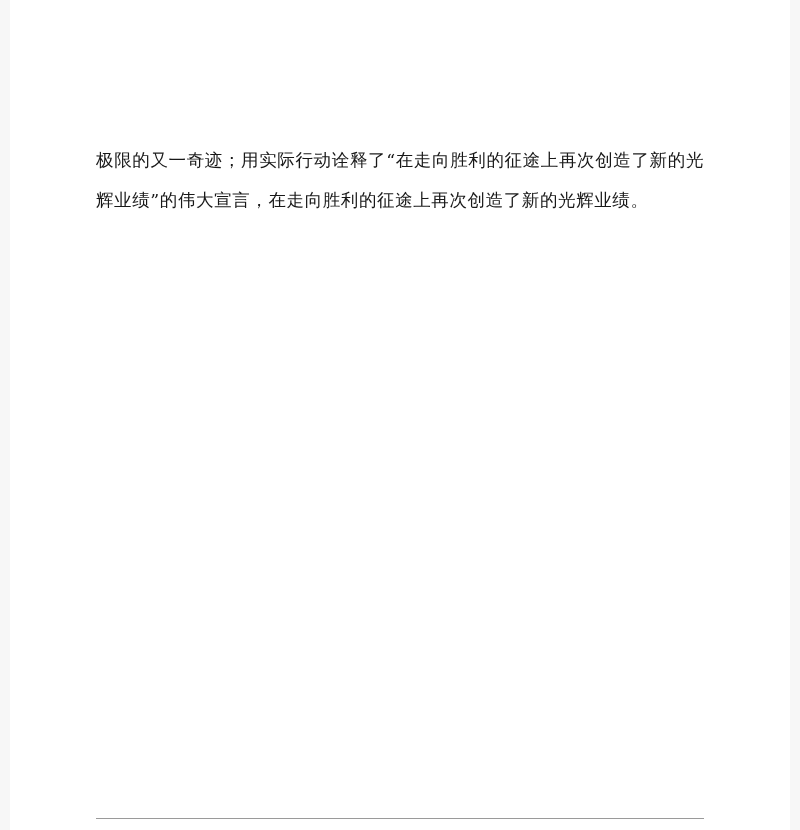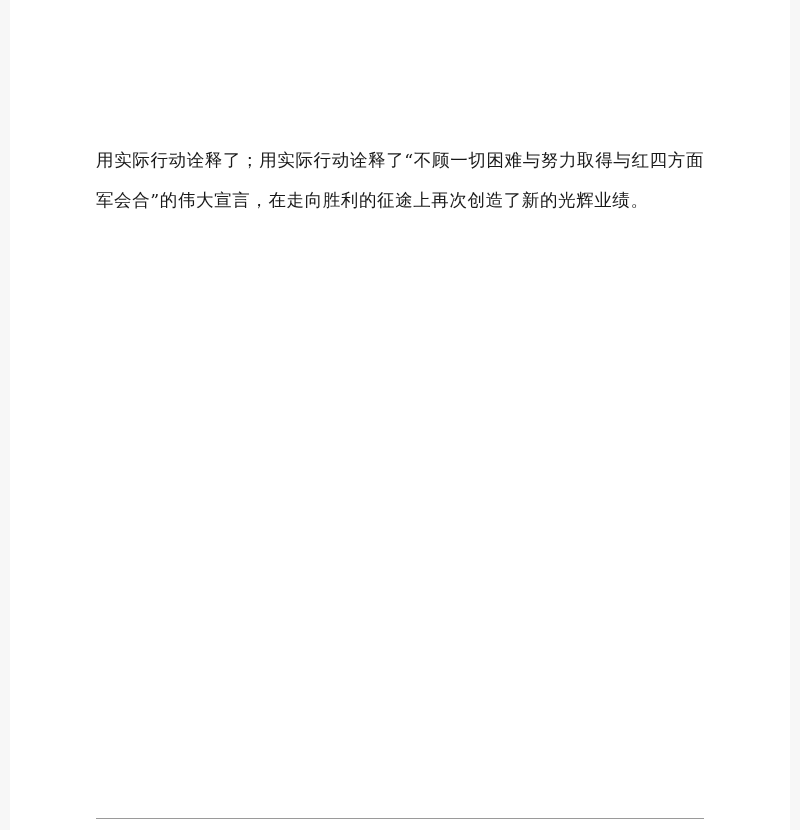--- a/index.html
+++ b/index.html
@@ -63,18 +63,18 @@
 </style>
 </head>
 <body>
 
 <div class="page">
 
   <div class="page-edge-left"></div>
   <div class="page-edge-right"></div>
 
   <div class="content">
-    <p class="para">用实际行动诠释了；用实际行动诠释了“不顾一切困难与努力取得与红四方面军会合”的伟大宣言，在走向胜利的征途上再次创造了新的光辉业绩。</p>
+    <p class="para">极限的又一奇迹；用实际行动诠释了“在走向胜利的征途上再次创造了新的光辉业绩”的伟大宣言，在走向胜利的征途上再次创造了新的光辉业绩。</p>
   </div>
 
   <div class="footer-rule"></div>
 
 </div>
 
 </body></html>

